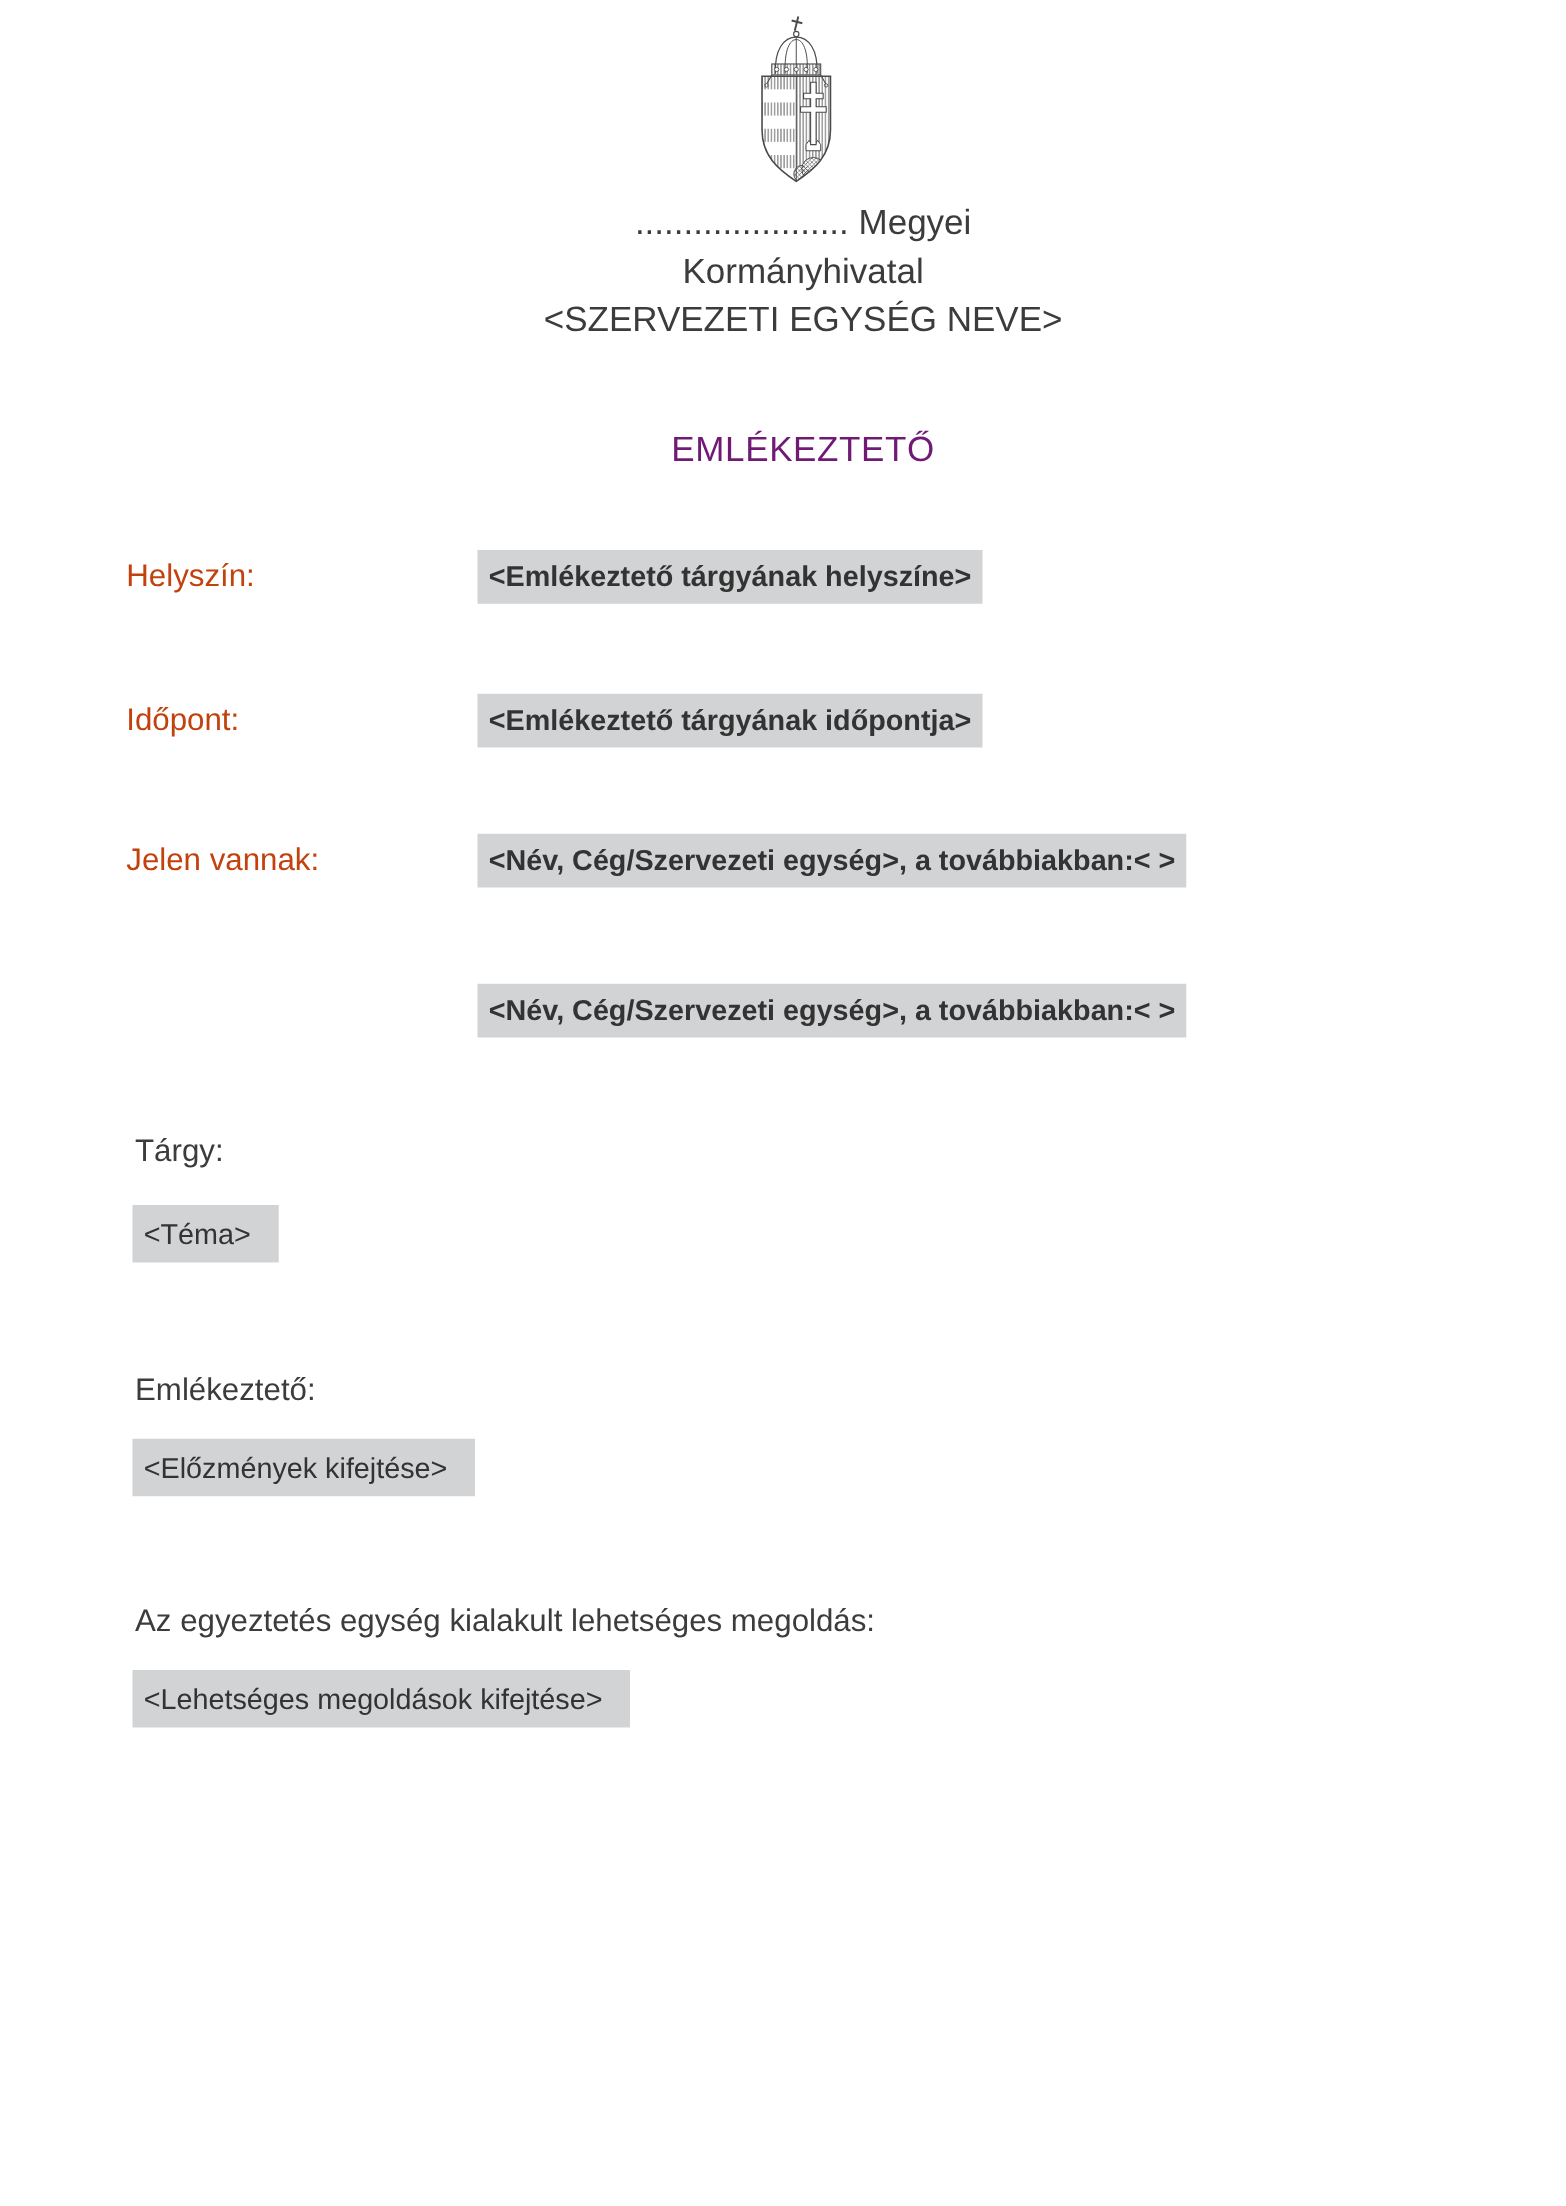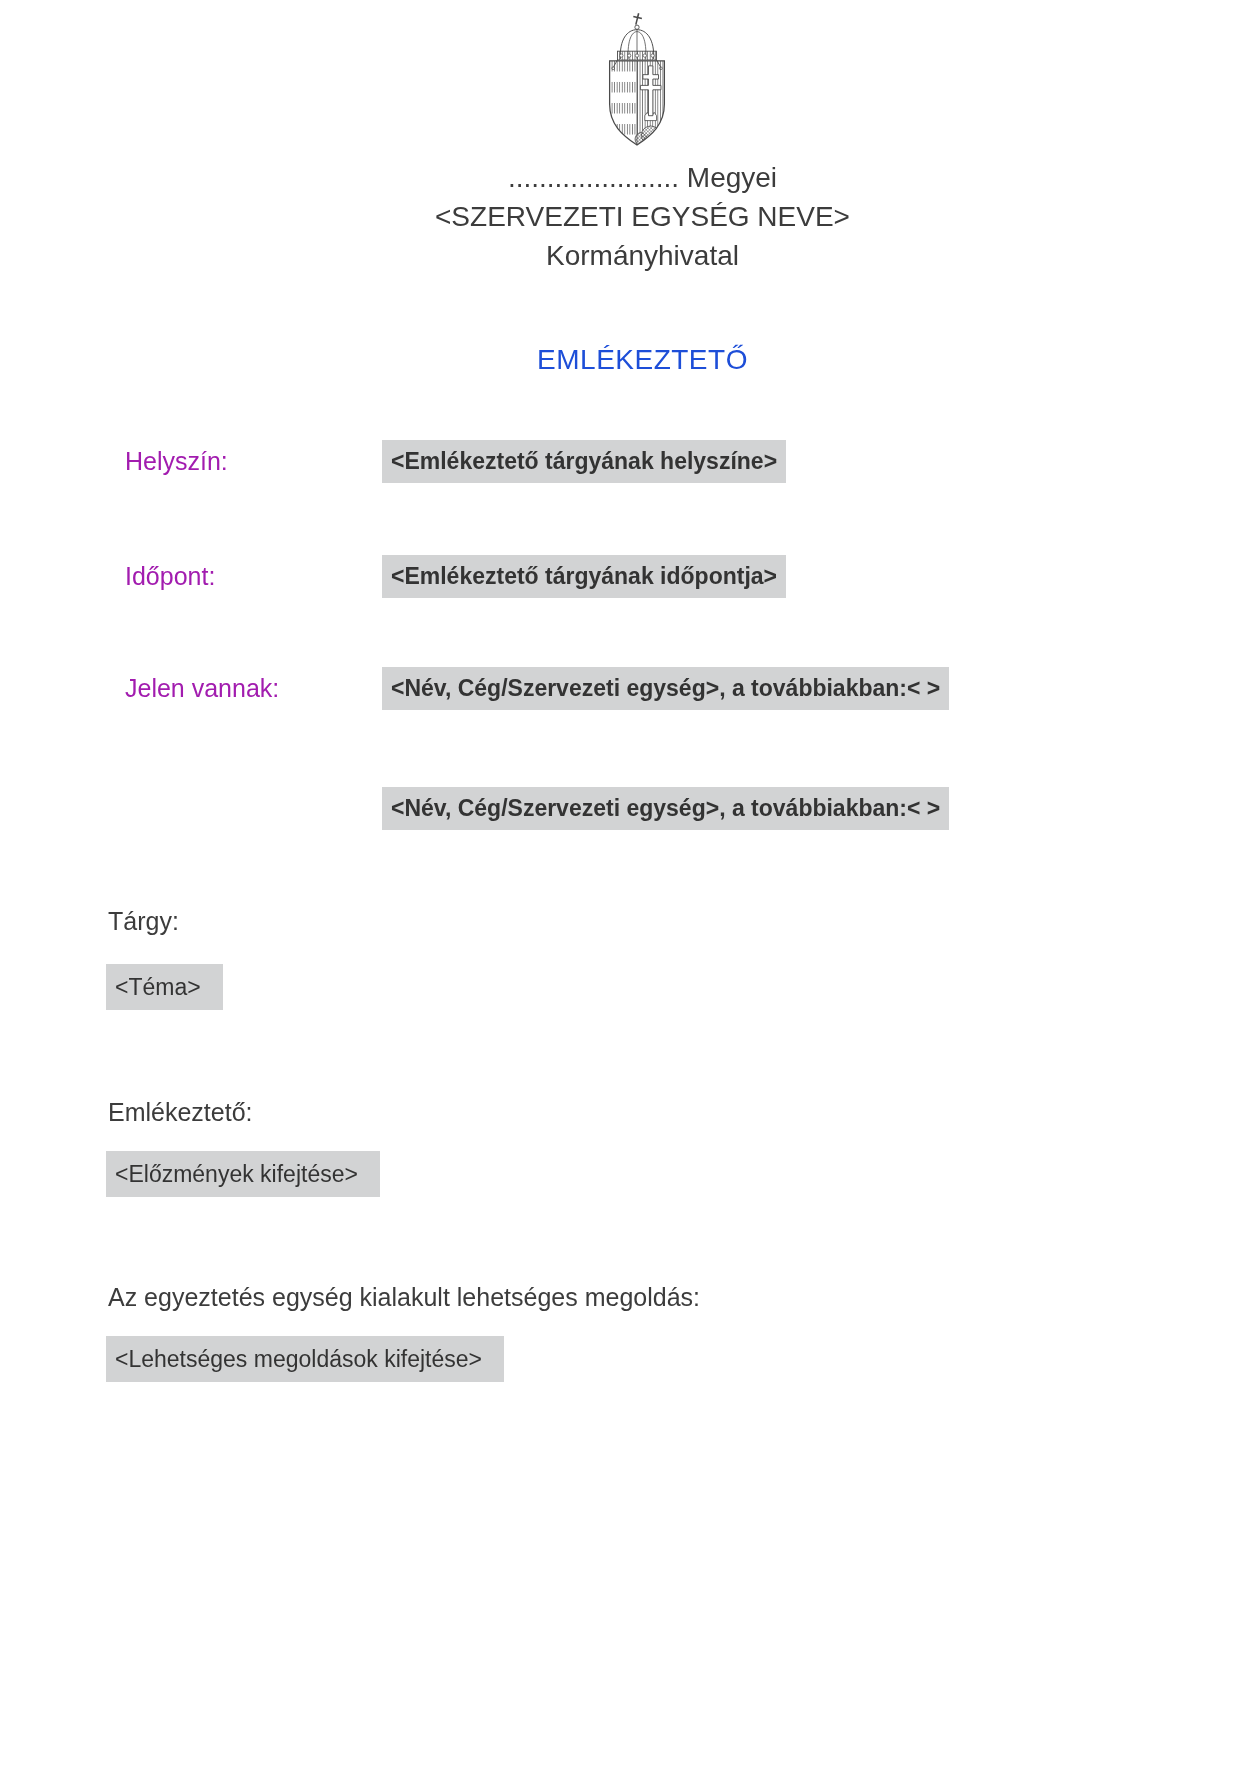--- a/index.html
+++ b/index.html
@@ -21,26 +21,26 @@
     left:calc(50% + 16px); transform:translateX(-50%);
     width:700px; text-align:center;
     font-size:28px; line-height:39px;
     color:#3c3c3c;
   }
   .doc-title {
     position:absolute; top:344px;
     left:calc(50% + 16px); transform:translateX(-50%);
     width:700px; text-align:center;
     font-size:28px; line-height:32px; letter-spacing:0.5px;
-    color:#1d4ed8;
+    color:#701a75;
   }
   .field-row { position:absolute; left:0; width:100%; height:43px; }
   .field-label {
-    position:absolute; left:125px;
-    font-size:25px; line-height:43px; color:#a21caf;
+    position:absolute; left:101px;
+    font-size:25px; line-height:43px; color:#c2410c;
     white-space:nowrap;
   }
   .ph-box {
     background:#d2d3d4;
     color:#333333;
     white-space:nowrap;
   }
   .field-box {
     position:absolute; left:382px;
     height:43px; line-height:43px;
@@ -122,22 +122,22 @@
 
         <path d="M56.75,57 H61.25 V66 H67 V70.5 H61.25 V77 H69.5 V81.5 H61.25 V108 H56.75 V81.5 H48.5 V77 H56.75 V70.5 H51 V66 H56.75 Z" fill="#fff" stroke="#4a4a4a" stroke-width="0.9"></path>
       </g>
       <path d="M17,52 H73 V96 C73,117 60,128 45,138 C30,128 17,117 17,96 Z" class="ln" stroke-width="1.3"></path>
       <line x1="45" y1="52" x2="45" y2="137" class="ln" stroke-width="0.8"></line>
     </svg>
   </div>
 
   <div class="letterhead-text">
     <div>...................... Megyei</div>
+    <div>Kormányhivatal</div>
     <div>&lt;SZERVEZETI EGYSÉG NEVE&gt;</div>
-    <div>Kormányhivatal</div>
   </div>
 
   <div class="doc-title">EMLÉKEZTETŐ</div>
 
   <div class="field-row r1">
     <span class="field-label">Helyszín:</span>
     <span class="ph-box field-box">&lt;Emlékeztető tárgyának helyszíne&gt;</span>
   </div>
 
   <div class="field-row r2">

